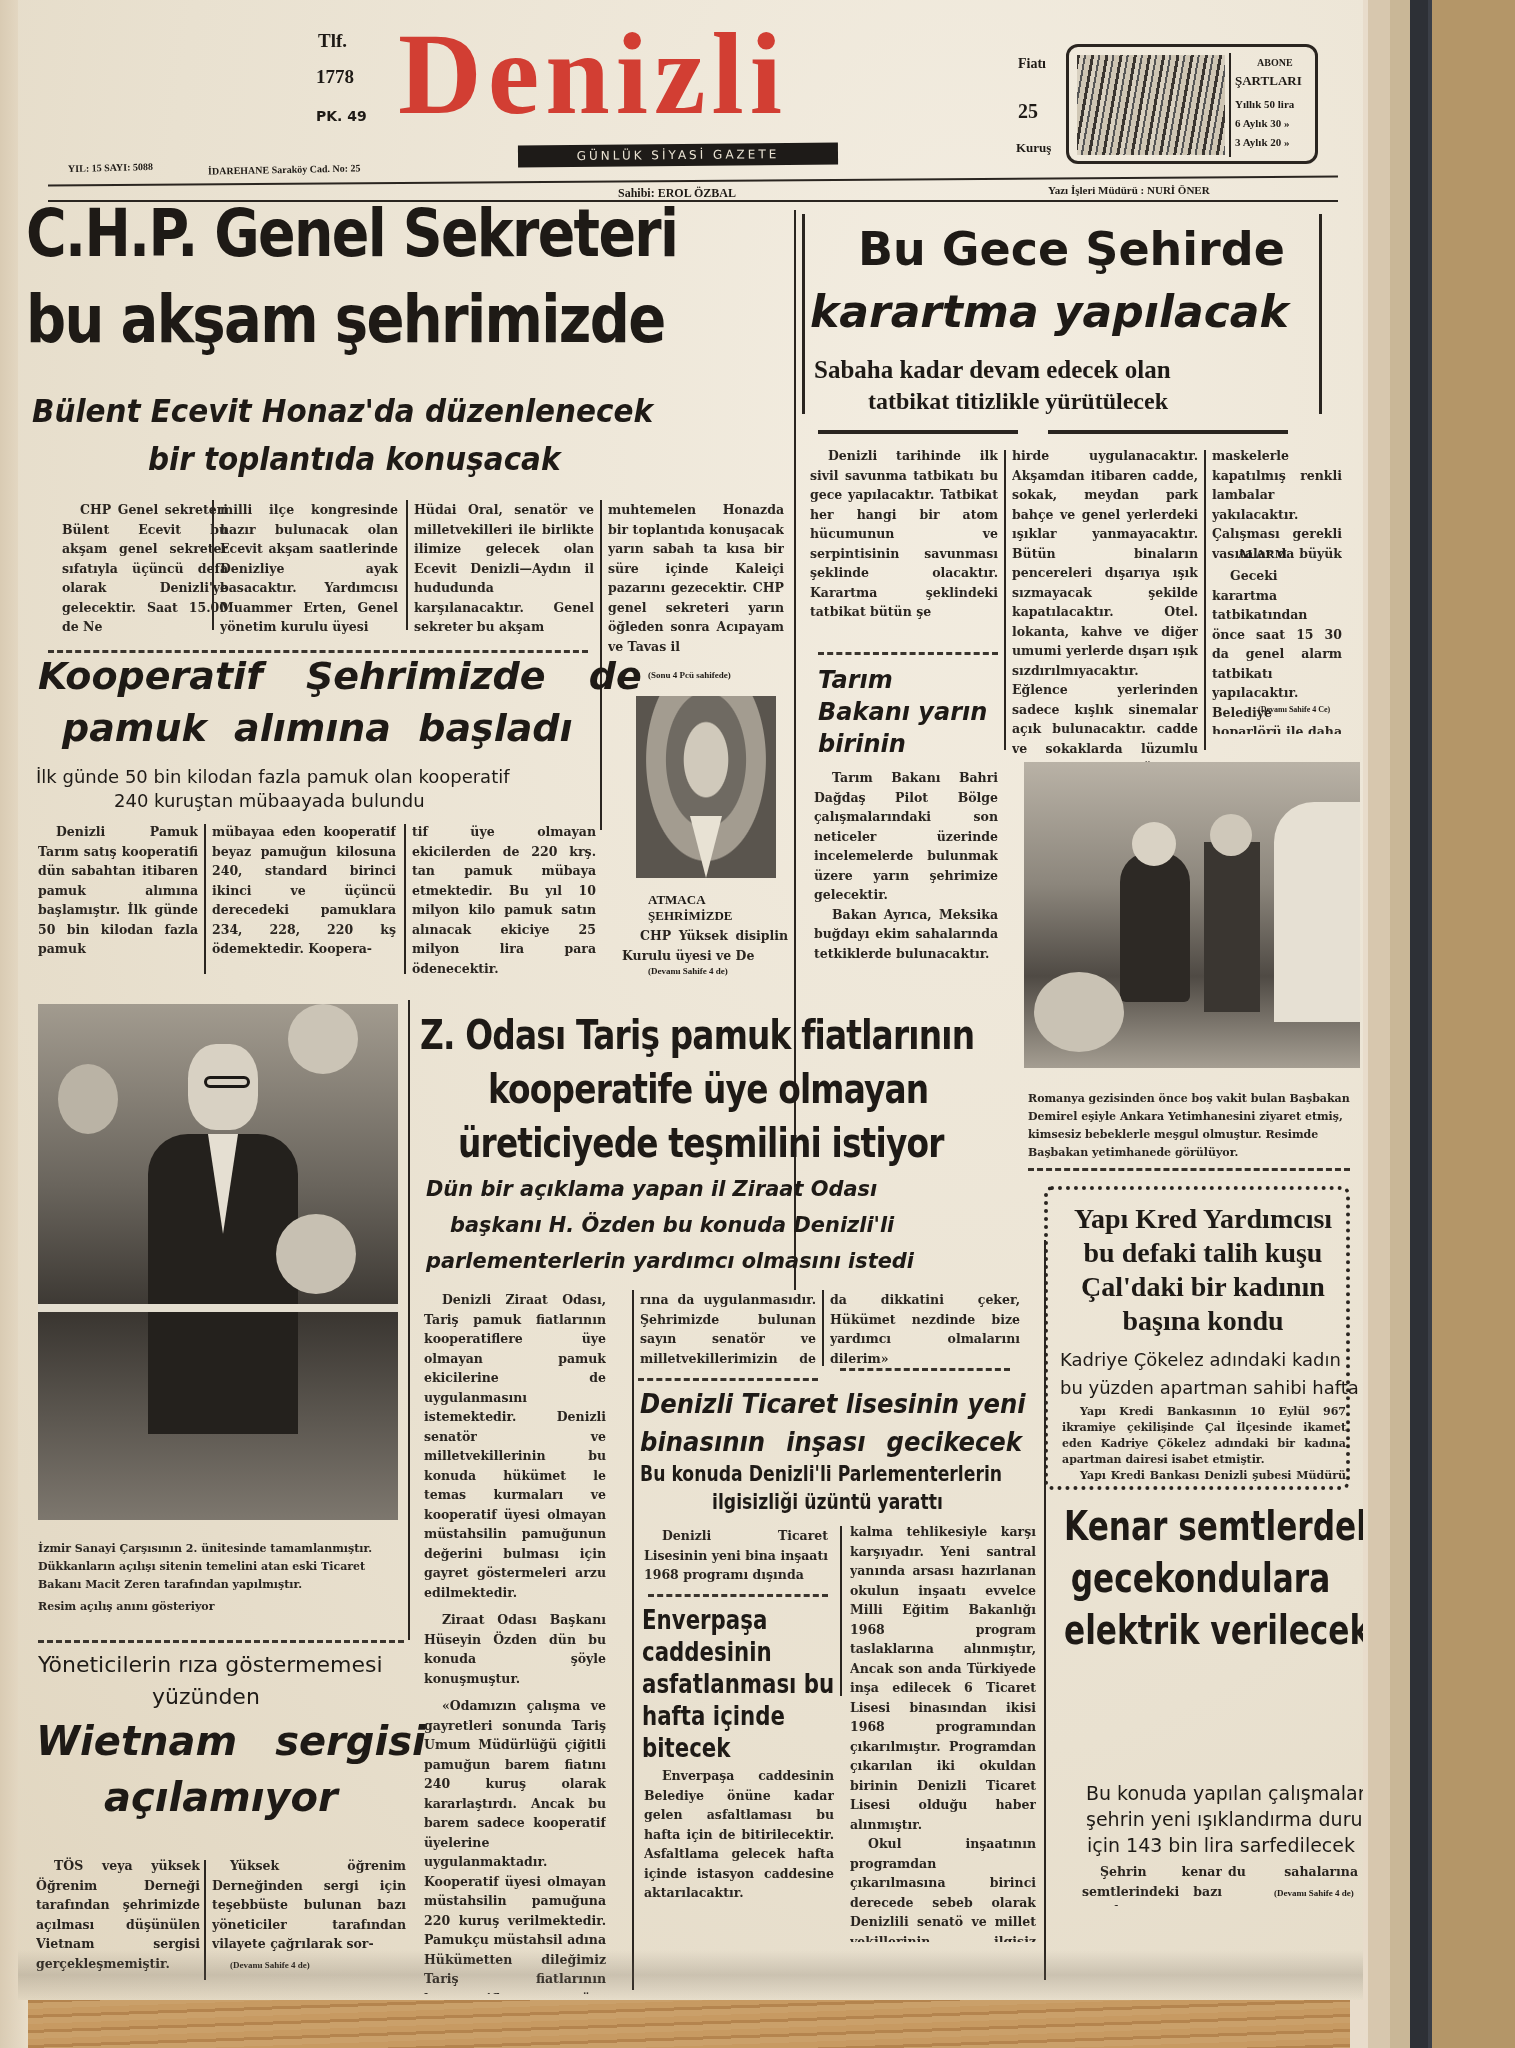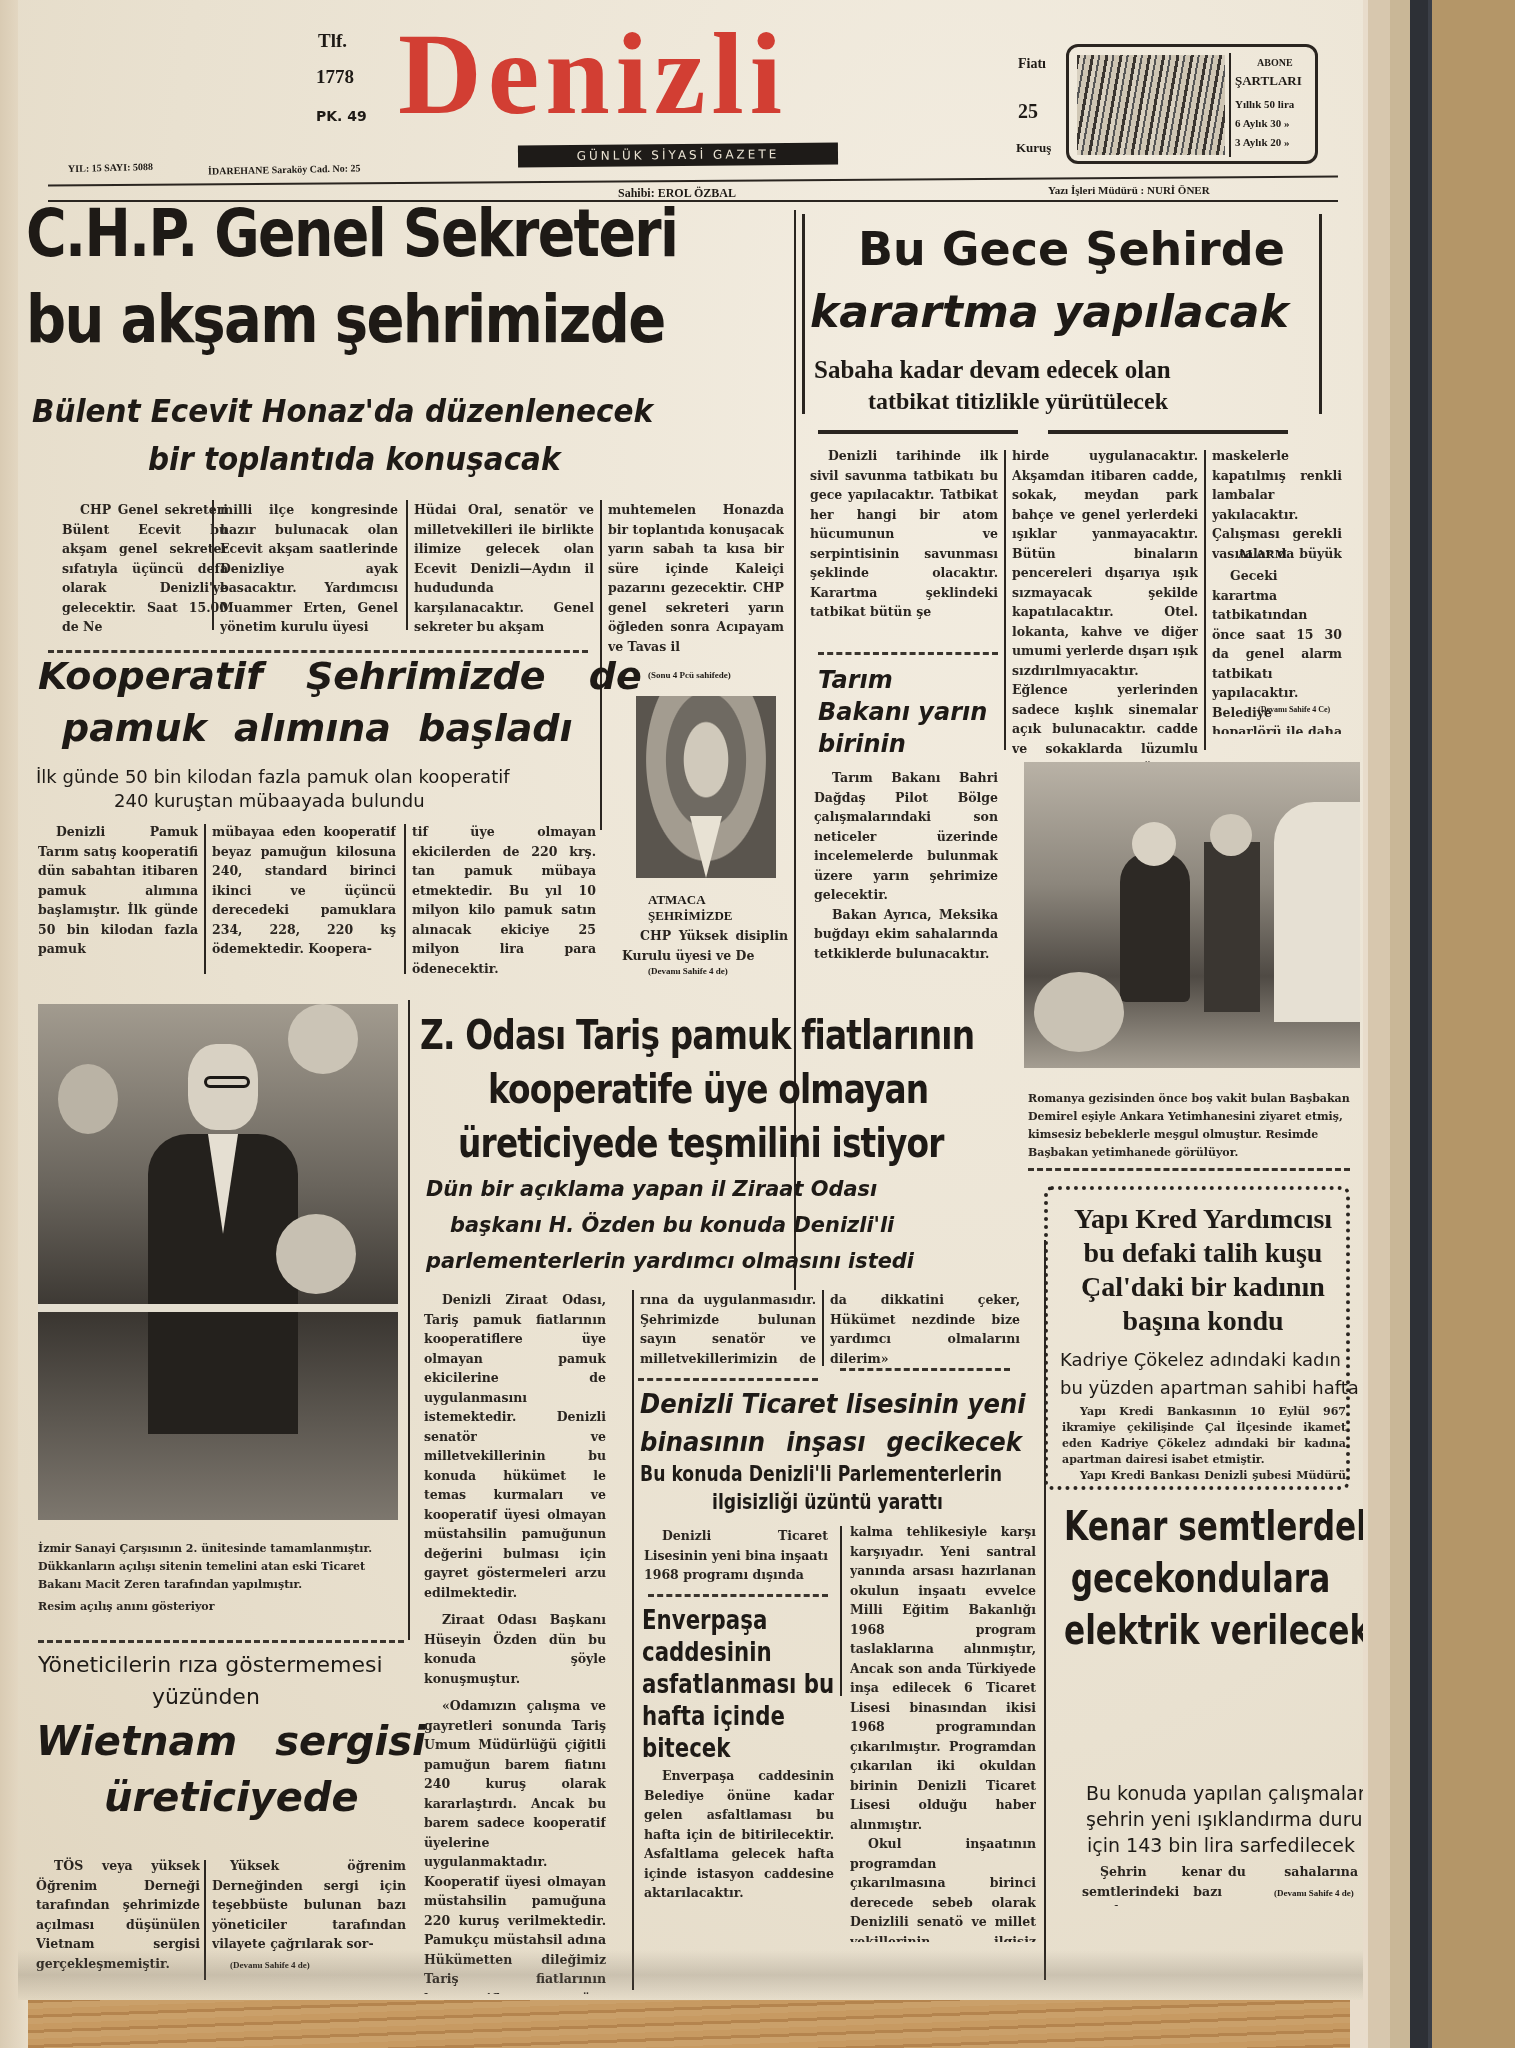--- a/index.html
+++ b/index.html
@@ -198,21 +198,21 @@
   <div class="abs caption" style="left:20px;top:1540px;width:366px;font-size:11px;line-height:18px;">
     <div>İzmir Sanayi Çarşısının 2. ünitesinde tamamlanmıştır. Dükkanların açılışı sitenin temelini atan eski Ticaret Bakanı Macit Zeren tarafından yapılmıştır.</div>
     <div style="margin-top:4px">Resim açılış anını gösteriyor</div>
   </div>
   <div class="dash" style="left:20px;top:1640px;width:366px;"></div>
 
   <article>
     <div class="abs sans" style="left:20px;top:1652px;font-size:22px;white-space:nowrap;">Yöneticilerin rıza göstermemesi</div>
     <div class="abs sans" style="left:134px;top:1684px;font-size:22px;">yüzünden</div>
     <div class="abs sans-b" style="left:18px;top:1718px;font-size:40px;font-style:italic;word-spacing:24px;white-space:nowrap;">Wietnam sergisi</div>
-    <div class="abs sans-b" style="left:86px;top:1774px;font-size:40px;font-style:italic;">üreticiyede</div>
+    <div class="abs sans-b" style="left:86px;top:1774px;font-size:40px;font-style:italic;">açılamıyor</div>
     <div class="abs body-col" style="left:18px;top:1856px;width:164px;height:130px;overflow:hidden;">
         <p>TÖS veya yüksek Öğrenim Derneği tarafından şehrimizde açılması düşünülen Vietnam sergisi gerçekleşmemiştir.</p>
       </div>
     <div class="vrule" style="left:186px;top:1860px;height:120px;"></div>
     <div class="abs body-col" style="left:194px;top:1856px;width:194px;height:100px;overflow:hidden;">
         <p>Yüksek öğrenim Derneğinden sergi için teşebbüste bulunan bazı yöneticiler tarafından vilayete çağrılarak sor-</p>
       </div>
     <div class="abs serif-b" style="left:212px;top:1960px;font-size:9px;">(Devamı Sahife 4 de)</div>
   </article>
 

